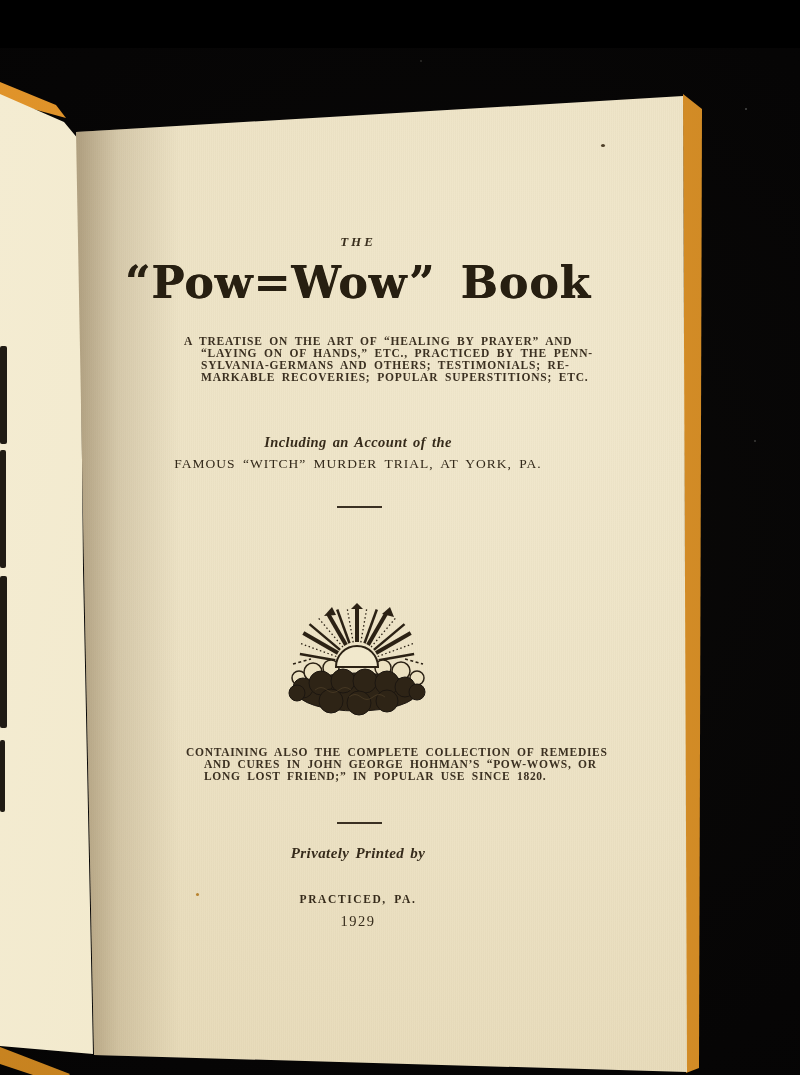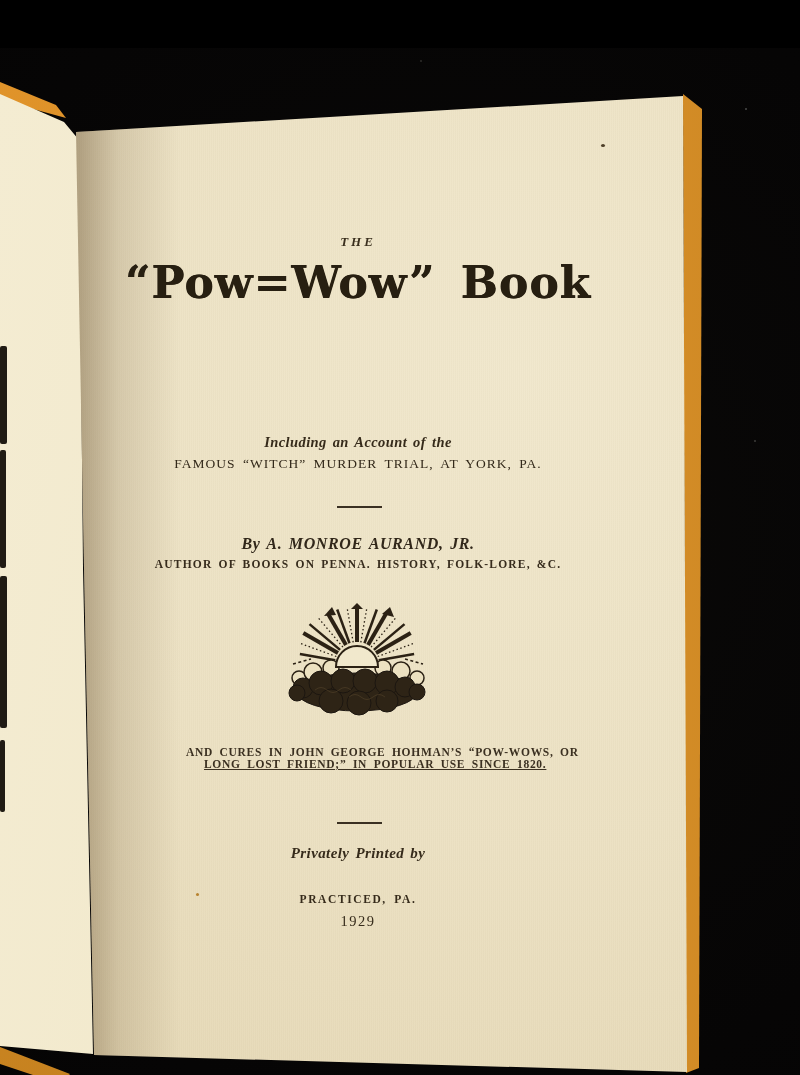--- a/index.html
+++ b/index.html
@@ -55,21 +55,21 @@
   .incl{top:386px;font:italic 700 14.5px "Liberation Serif",serif;letter-spacing:0.4px;word-spacing:2px;}
   .trial{top:408px;font:400 13.5px "Liberation Serif",serif;letter-spacing:1px;word-spacing:3px;color:#33291a;}
   .rule{position:absolute;left:337px;width:45px;height:2px;background:#3a3022;}
   .rule1{top:458px;}
   .rule2{top:774px;}
   .byline{top:487px;font:italic 700 16px "Liberation Serif",serif;letter-spacing:0.6px;word-spacing:2px;color:#31271a;}
   .credit{top:510px;font:700 11.5px "Liberation Serif",serif;letter-spacing:1.2px;word-spacing:2px;color:#372c1d;}
   .ornament{position:absolute;left:287px;top:552px;}
   .containing-block{position:absolute;left:186px;top:698px;line-height:24.5px;
     font:700 11.5px "Liberation Serif",serif;letter-spacing:0.7px;word-spacing:3px;color:#3b3021;}
-  .containing-block div:nth-child(n+2){padding-left:18px;text-decoration:underline;}
+  .containing-block div:nth-child(n+2){padding-left:18px;}
   .printedby{top:797px;font:italic 700 15px "Liberation Serif",serif;letter-spacing:0.4px;word-spacing:2px;}
   .press{top:819px;font:400 16.5px "Liberation Serif",serif;letter-spacing:1.6px;word-spacing:4px;color:#31271a;}
   .loc{top:845px;font:700 11.5px "Liberation Serif",serif;letter-spacing:1.6px;word-spacing:3px;}
   .year{top:865px;font:400 14.5px "Liberation Serif",serif;letter-spacing:1.5px;}
   .speck{position:absolute;border-radius:50%;}
   .sp1{left:601px;top:96px;width:4px;height:3px;background:#4d3e28;}
   .sp2{left:196px;top:845px;width:3px;height:3px;background:#b7822f;}
   .sp3{left:745px;top:60px;width:2px;height:2px;background:#4a4a48;}
   .sp4{left:754px;top:392px;width:2px;height:2px;background:#3c3c3a;}
   .sp5{left:420px;top:12px;width:2px;height:2px;background:#2e2c2a;}
@@ -92,28 +92,32 @@
   <div class="frontis f2"></div>
   <div class="frontis f3"></div>
   <div class="frontis f4"></div>
 
   <div class="shape right-page">
 
     <div class="t kicker center">THE</div>
 
     <div class="t title center">“Pow=Wow” Book</div>
 
+    <div class="subtitle-block">
+      <div>A TREATISE ON THE ART OF “HEALING BY PRAYER” AND</div>
+      <div>“LAYING ON OF HANDS,” ETC., PRACTICED BY THE PENN-</div>
+      <div>SYLVANIA-GERMANS AND OTHERS; TESTIMONIALS; RE-</div>
+      <div>MARKABLE RECOVERIES; POPULAR SUPERSTITIONS; ETC.</div>
+    </div>
 
     <div class="t incl center">Including an Account of the</div>
     <div class="t trial center">FAMOUS “WITCH” MURDER TRIAL, AT YORK, PA.</div>
 
     <div class="rule rule1"></div>
 
-    <div class="t byline center">By A. MONROE AURAND, JR.</div>
-    <div class="t credit center">AUTHOR OF BOOKS ON PENNA. HISTORY, FOLK-LORE, &amp;C.</div>
 
     <svg class="ornament" width="142" height="116" viewBox="0 0 142 116">
       <g stroke="#2b2114" fill="none" stroke-linecap="butt">
         <line x1="48.3" y1="60.2" x2="12.9" y2="53.9" stroke-width="2.5"></line>
         <line x1="49.3" y1="56.5" x2="13.6" y2="43.5" stroke-width="1.3" stroke-dasharray="1.5 2.5"></line>
         <line x1="51" y1="53" x2="16.3" y2="33" stroke-width="4"></line>
         <line x1="53.1" y1="49.9" x2="22.5" y2="24.1" stroke-width="2.5"></line>
         <line x1="55.9" y1="47.1" x2="31.4" y2="18" stroke-width="1.3" stroke-dasharray="1.5 2.5"></line>
         <line x1="59" y1="45" x2="41" y2="13.8" stroke-width="4"></line>
         <line x1="62.5" y1="43.3" x2="50.2" y2="9.5" stroke-width="2.5"></line>
@@ -156,20 +160,21 @@
         <circle cx="72" cy="103" r="12"></circle>
         <circle cx="100" cy="101" r="11"></circle>
       </g>
       <g stroke="#57462c" stroke-width="1" fill="none" opacity="0.55">
         <path d="M 28 90 q 6 -5 12 0 q 6 5 12 0 q 6 -5 12 0"></path>
         <path d="M 62 97 q 6 -5 12 0 q 6 5 12 0 q 6 -5 12 0"></path>
       </g>
     </svg>
 
     <div class="containing-block">
+      <div>CONTAINING ALSO THE COMPLETE COLLECTION OF REMEDIES</div>
       <div>AND CURES IN JOHN GEORGE HOHMAN’S “POW-WOWS, OR</div>
       <div>LONG LOST FRIEND;” IN POPULAR USE SINCE 1820.</div>
     </div>
 
     <div class="rule rule2"></div>
 
     <div class="t printedby center">Privately Printed by</div>
     <div class="t loc center">PRACTICED, PA.</div>
     <div class="t year center">1929</div>
 

